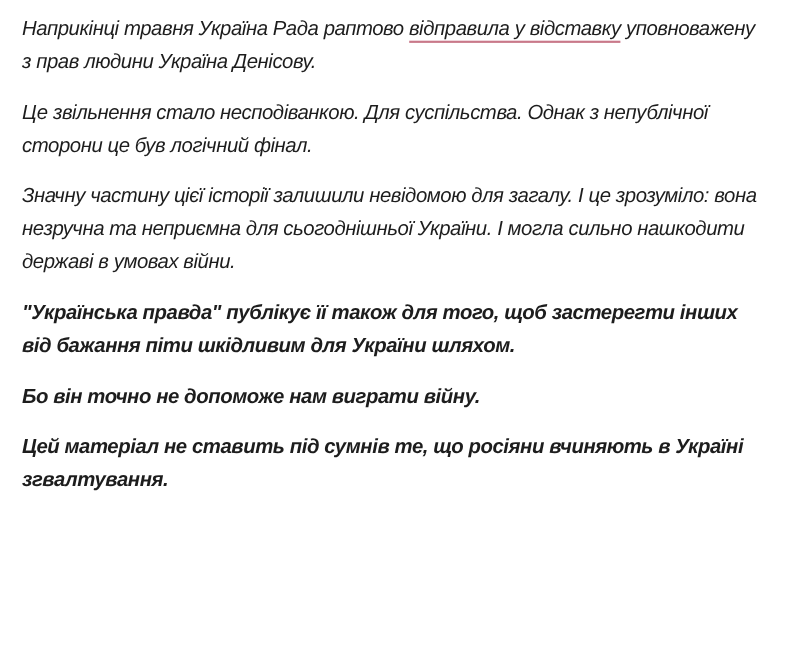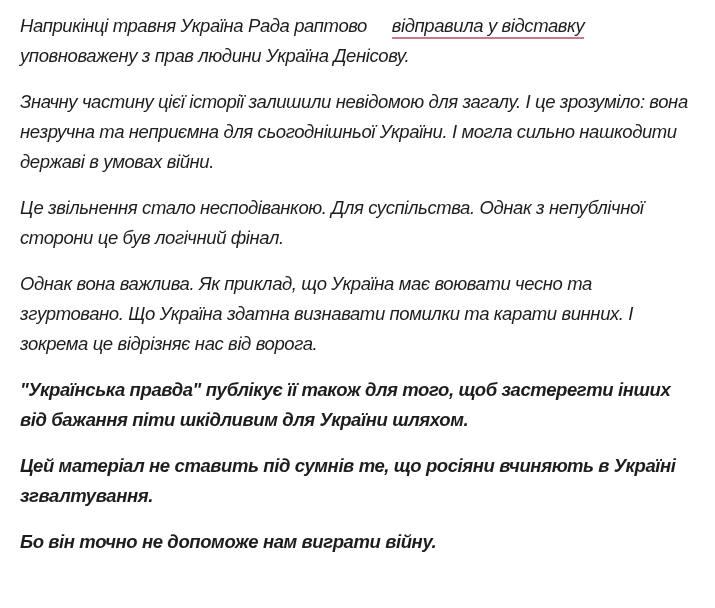--- a/index.html
+++ b/index.html
@@ -29,36 +29,34 @@
   }
   .para.bold {
     font-weight: 700;
   }
   .inline-link {
     color: #1d1d1d;
     text-decoration: none;
     border-bottom: 2px solid #c9798a;
     padding-bottom: 1px;
     cursor: pointer;
-    margin-left: 20px;
   }
 </style>
 </head>
 <body>
 
 <article class="article">
 
   <p class="para"><span>Наприкінці травня Україна Рада раптово </span><a href="#" class="inline-link">відправила у відставку</a><span> уповноважену з прав людини Україна Денісову.</span></p>
 
+  <p class="para">Це звільнення стало несподіванкою. Для суспільства. Однак з непублічної сторони це був логічний фінал.</p>
+
   <p class="para">Значну частину цієї історії залишили невідомою для загалу. І це зрозуміло: вона незручна та неприємна для сьогоднішньої України. І могла сильно нашкодити державі в умовах війни.</p>
 
-  <p class="para">Це звільнення стало несподіванкою. Для суспільства. Однак з непублічної сторони це був логічний фінал.</p>
-
-  <p class="para">Однак вона важлива. Як приклад, що Україна має воювати чесно та згуртовано. Що Україна здатна визнавати помилки та карати винних. І зокрема це відрізняє нас від ворога.</p>
 
 
   <p class="para bold">"Українська правда" публікує її також для того, щоб застерегти інших від бажання піти шкідливим для України шляхом.</p>
 
+  <p class="para bold">Бо він точно не допоможе нам виграти війну.</p>
+
   <p class="para bold">Цей матеріал не ставить під сумнів те, що росіяни вчиняють в Україні згвалтування.</p>
-
-  <p class="para bold">Бо він точно не допоможе нам виграти війну.</p>
 
 </article>
 
 </body></html>

